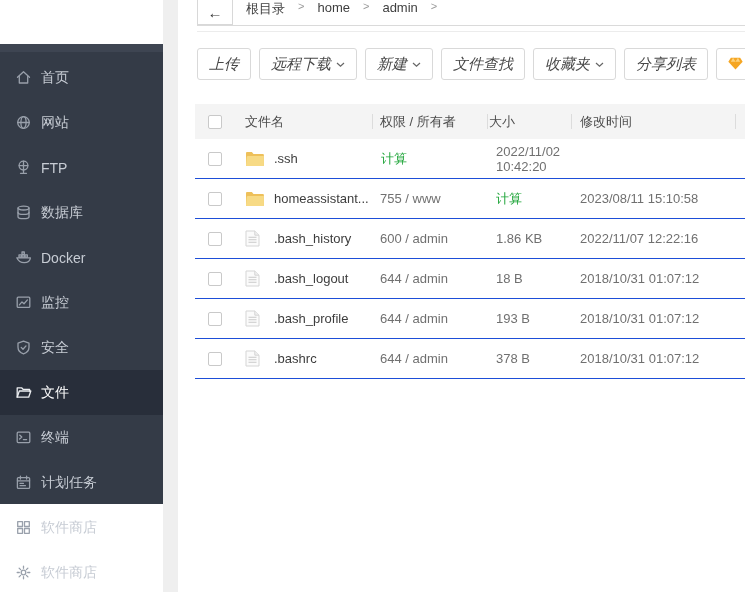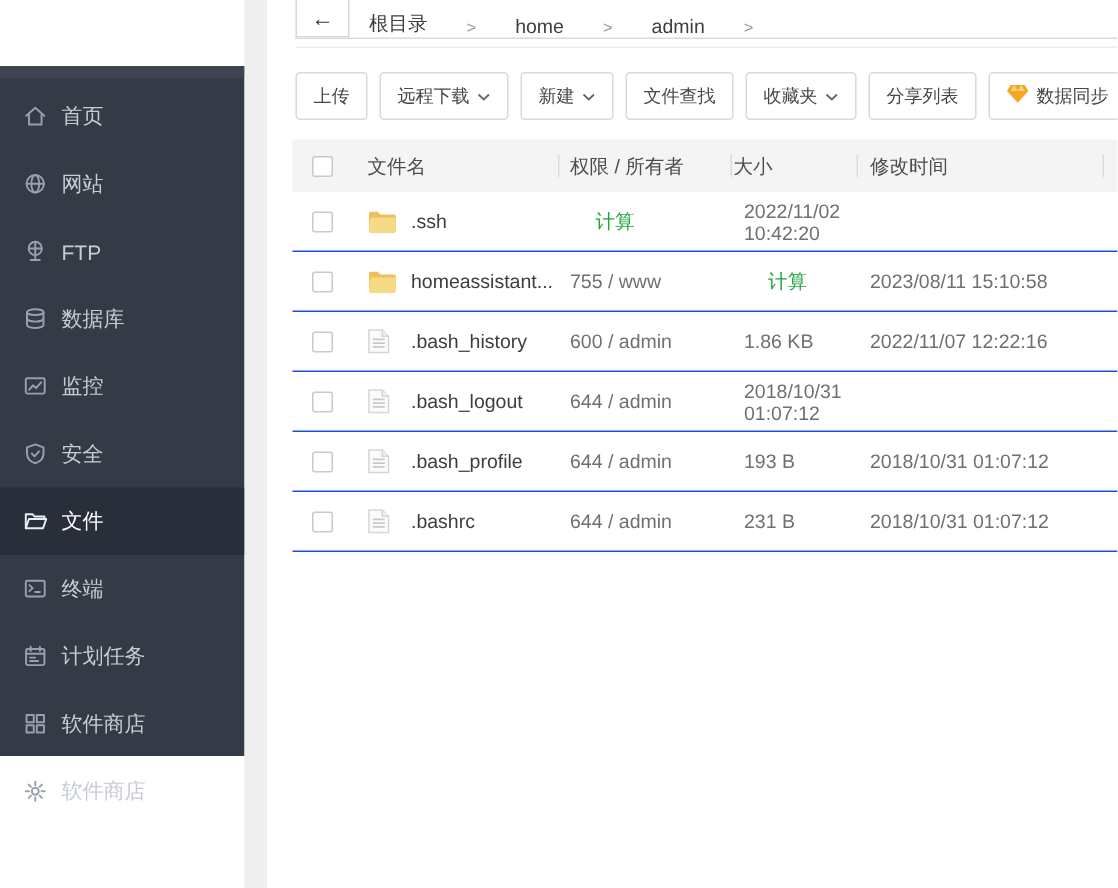--- a/index.html
+++ b/index.html
@@ -23,51 +23,51 @@
   
   .gutter { position:absolute; left:163px; top:0; width:15px; height:592px; background:#efefef; }
   .content { position:absolute; left:178px; top:0; right:0; bottom:0; background:#fff; }
 
   
   .pathbar { position:absolute; left:19px; top:0; right:0; height:26px;
     border-bottom:1px solid #dadada; display:flex; align-items:stretch; }
   .back-btn { width:36px; border:1px solid #d8d8d8; border-top:none; background:#fff;
     display:flex; align-items:center; justify-content:center; font-size:15px;
     color:#333; cursor:pointer; flex:none; }
-  .crumbs { display:flex; align-items:flex-end; gap:26px; padding-left:13px;
+  .crumbs { display:flex; align-items:flex-start; gap:13px; padding-left:13px;
     font-size:13px; color:#3e3e3e; }
   .crumb { cursor:pointer; }
   .crumb-sep { color:#9a9a9a; font-size:11px; }
   .top-divider { position:absolute; top:31px; left:19px; right:0; height:1px; background:#ececec; }
 
   
   .toolbar { position:absolute; left:19px; top:48px; width:600px; display:flex;
     gap:8px; flex-wrap:nowrap; }
   .tbtn { height:32px; padding:0 11px; background:#fff; border:1px solid #d9d9d9;
-    border-radius:3px; font-size:12px; color:#474747; display:flex; align-items:center;
-    gap:5px; white-space:nowrap; cursor:pointer; flex:none; }
+    border-radius:3px; font-size:15px; color:#474747; display:flex; align-items:center;
+    gap:5px; white-space:nowrap; cursor:pointer; flex:none;font-style:italic; }
   .tbtn .caret { display:flex; margin-top:2px; }
 
   
-  .filetable { position:absolute; left:17px; top:93px; right:0; }
+  .filetable { position:absolute; left:17px; top:104px; right:0; }
   .thead, .trow { display:grid; grid-template-columns:177px 115px 84px 164px 1fr; }
   .thead { height:35px; background:var(--header-bg,#f4f4f4); font-size:13px; color:#4c4c4c; }
   .thead .c { display:flex; align-items:center; position:relative; }
   .thead .c.sep::before { content:""; position:absolute; left:0; top:10px; width:1px;
     height:15px; background:#dcdcdc; }
   .trow { height:40px; border-bottom:1px solid #1d4ed8; background:#fff; cursor:pointer; }
   .c1 { display:flex; align-items:center; padding-left:13px; }
   .c2,.c3,.c4 { display:flex; align-items:center; font-size:13px; color:#707070; }
   .c2 { padding-left:8px; } .c3 { padding-left:9px; } .c4 { padding-left:9px; }
   .cb { width:14px; height:14px; border:1px solid #c9c9c9; border-radius:2px;
     background:#fff; flex:none; cursor:pointer; }
   .hlabel { margin-left:23px; }
   .ficon { margin-left:23px; width:19px; height:17px; flex:none; display:flex; align-items:center; }
   .fname { margin-left:10px; font-size:13px; color:#3d3d3d; white-space:nowrap; }
-  .green-link { color:var(--green,#20a53a); cursor:pointer;margin-left:16px; }
+  .green-link { color:var(--green,#20a53a); cursor:pointer; }
 </style>
 </head>
 <body>
 
 <div class="stage">
 
   <div class="sidebar">
     <div class="logo-strip"></div>
     <div class="side-menu">
   <div class="side-item">
@@ -106,20 +106,32 @@
     <span class="side-icon">
             <svg viewBox="0 0 17 17" fill="none" stroke="currentColor" stroke-width="1.3" stroke-linecap="round" stroke-linejoin="round">
               <ellipse cx="8.5" cy="4.1" rx="5.5" ry="1.9"></ellipse>
               <path d="M3 4.1 V12.7 C3 13.8 5.5 14.7 8.5 14.7 C11.5 14.7 14 13.8 14 12.7 V4.1"></path>
               <path d="M3 8.4 C3 9.5 5.5 10.4 8.5 10.4 C11.5 10.4 14 9.5 14 8.4"></path>
             </svg>
           </span>
     <span class="side-label">数据库</span>
   </div>
 
+  <div class="side-item">
+    <span class="side-icon">
+            <svg viewBox="0 0 17 17" fill="none" stroke="currentColor" stroke-width="1.3" stroke-linecap="round" stroke-linejoin="round">
+              <path d="M1.8 8.8 h13.6 c-.4 3-2.6 4.9-6.2 4.9 c-3.4 0-5.9-1.6-7.4-4.9 z"></path>
+              <rect x="4" y="5.9" width="2.3" height="2.3"></rect>
+              <rect x="7" y="5.9" width="2.3" height="2.3"></rect>
+              <rect x="10" y="5.9" width="2.3" height="2.3"></rect>
+              <rect x="7" y="3" width="2.3" height="2.3"></rect>
+            </svg>
+          </span>
+    <span class="side-label">Docker</span>
+  </div>
 
   <div class="side-item">
     <span class="side-icon">
             <svg viewBox="0 0 17 17" fill="none" stroke="currentColor" stroke-width="1.3" stroke-linecap="round" stroke-linejoin="round">
               <rect x="2.2" y="3.2" width="12.6" height="10.2" rx="1"></rect>
               <path d="M4.4 10.9 L7 7.9 L9 9.7 L12.4 5.9"></path>
             </svg>
           </span>
     <span class="side-label">监控</span>
   </div>
@@ -349,20 +361,21 @@
       <span class="ficon">
                 <svg width="15" height="17" viewBox="0 0 15 17">
                   <path d="M1 1 H9.8 L14 5.2 V16 H1 Z" fill="#fbfbfb" stroke="#d5d5d5"></path>
                   <path d="M9.8 1 V5.2 H14" fill="#efefef" stroke="#d5d5d5"></path>
                   <path d="M3.5 7.2 H11.5 M3.5 9.7 H11.5 M3.5 12.2 H11.5" stroke="#c9c9c9" stroke-width="1.1"></path>
                 </svg>
               </span>
       <span class="fname">.bash_logout</span>
     </div>
     <div class="c2">644 / admin</div>
+    <div class="c3">18 B</div>
     <div class="c4">2018/10/31 01:07:12</div>
     <div class="c5"></div>
   </div>
 
   <div class="trow">
     <div class="c1">
       <span class="cb"></span>
       <span class="ficon">
                 <svg width="15" height="17" viewBox="0 0 15 17">
                   <path d="M1 1 H9.8 L14 5.2 V16 H1 Z" fill="#fbfbfb" stroke="#d5d5d5"></path>
@@ -384,21 +397,21 @@
       <span class="ficon">
                 <svg width="15" height="17" viewBox="0 0 15 17">
                   <path d="M1 1 H9.8 L14 5.2 V16 H1 Z" fill="#fbfbfb" stroke="#d5d5d5"></path>
                   <path d="M9.8 1 V5.2 H14" fill="#efefef" stroke="#d5d5d5"></path>
                   <path d="M3.5 7.2 H11.5 M3.5 9.7 H11.5 M3.5 12.2 H11.5" stroke="#c9c9c9" stroke-width="1.1"></path>
                 </svg>
               </span>
       <span class="fname">.bashrc</span>
     </div>
     <div class="c2">644 / admin</div>
-    <div class="c3">231 B</div>
+    <div class="c3">378 B</div>
     <div class="c4">2018/10/31 01:07:12</div>
     <div class="c5"></div>
   </div>
 </div>
     </div>
 
   </div>
 </div>
 
 </body></html>

